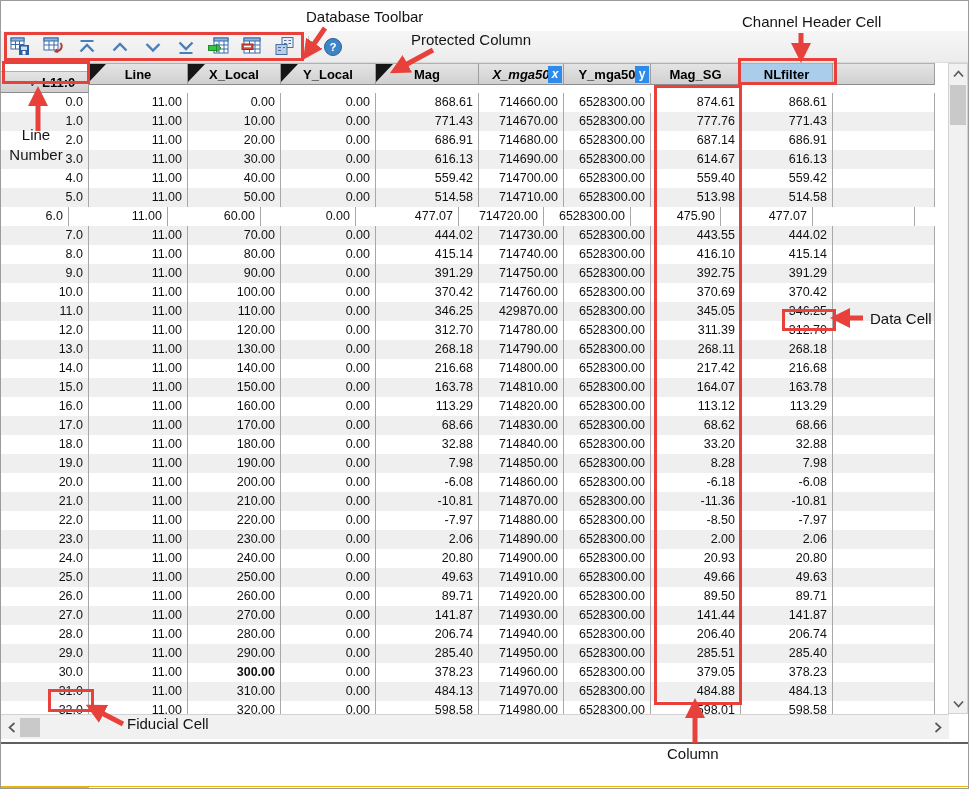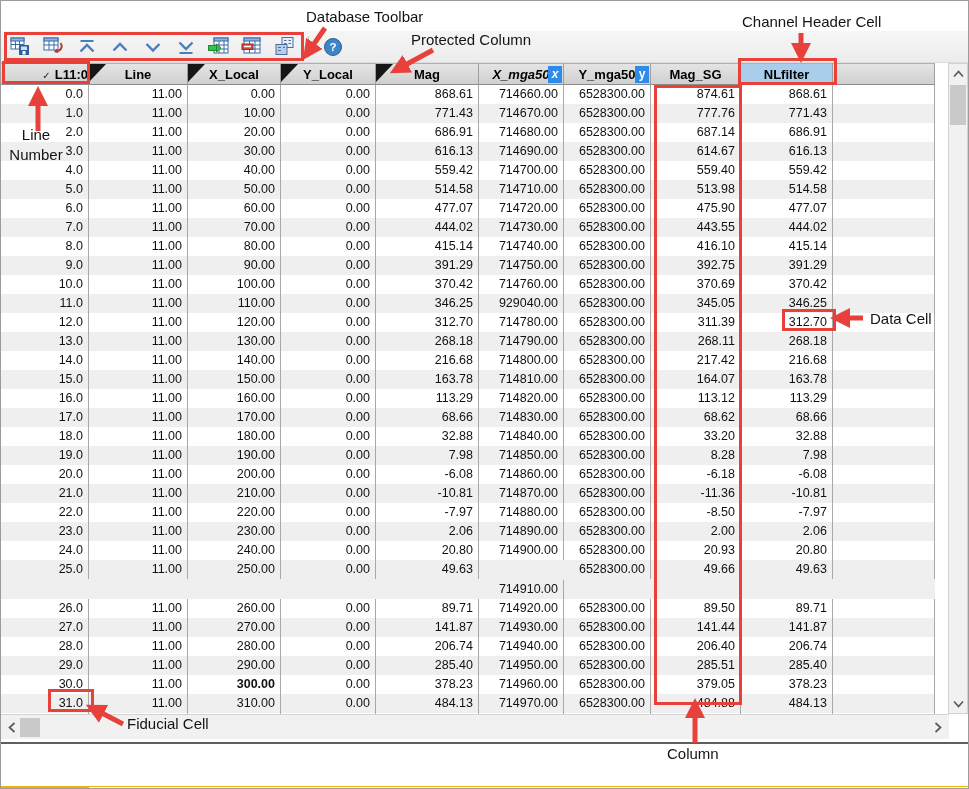--- a/index.html
+++ b/index.html
@@ -15,21 +15,21 @@
            display:flex;align-items:center;padding-left:7px;gap:8px;box-sizing:border-box;border-bottom:1px solid #dcdcdc;}
   .tbtn{width:25px;height:25px;display:flex;align-items:center;justify-content:center;}
   .tsep{width:1px;height:22px;background:#c9c9c9;margin:0 3px;}
   
   #grid{position:absolute;left:0;top:62px;width:934px;}
   #grid-header{display:flex;}
   .hcell{position:relative;box-sizing:border-box;height:22px;line-height:21px;font-size:13px;font-weight:bold;color:#000;
          text-align:center;background:linear-gradient(#e4e4e4,#d0d0d0);border-right:1px solid #9e9e9e;
          border-bottom:1px solid #8c8c8c;border-top:1px solid #b0b0b0;white-space:nowrap;overflow:hidden;}
   .hcell.hl{background:#a9cdea;}
-  .fid-h{text-align:right;padding-left:16px;}
+  .fid-h{text-align:center;padding-left:16px;margin-top:8px;}
   .chk{font-size:10px;margin-right:4px;color:#222;}
   .tri{position:absolute;left:0;top:0;width:0;height:0;border-top:18px solid #161616;border-right:17px solid transparent;}
   .badge{position:absolute;right:1px;top:2px;width:14px;height:17px;background:#2d8ceb;color:#fff;
          font-size:12px;line-height:17px;text-align:center;font-weight:bold;}
   .grow{display:flex;background:#fff;}
   .grow.alt{background:#efefef;}
   .cell{box-sizing:border-box;height:19px;line-height:19px;font-size:12.5px;color:#111;text-align:right;
         padding-right:5px;border-right:1px solid #a8a8a8;white-space:nowrap;overflow:hidden;}
   
   #vscroll{position:absolute;left:947px;top:62px;width:20px;height:651px;background:#f1f1f1;border:1px solid #d2d2d2;box-sizing:border-box;}
@@ -219,21 +219,21 @@
           <div class="cell" style="width: 93px;">50.00</div>
           <div class="cell" style="width: 95px;">0.00</div>
           <div class="cell" style="width: 103px;">514.58</div>
           <div class="cell" style="width: 85px;">714710.00</div>
           <div class="cell" style="width: 87px;">6528300.00</div>
           <div class="cell" style="width: 90px;">513.98</div>
           <div class="cell" style="width: 92px;">514.58</div>
           <div class="cell" style="width: 102px;"></div>
         </div>
         <div class="grow">
-          <div class="cell" style="width: 88px;">6.0</div>
+          <div class="cell" style="width: 68px;">6.0</div>
           <div class="cell" style="width: 99px;">11.00</div>
           <div class="cell" style="width: 93px;">60.00</div>
           <div class="cell" style="width: 95px;">0.00</div>
           <div class="cell" style="width: 103px;">477.07</div>
           <div class="cell" style="width: 85px;">714720.00</div>
           <div class="cell" style="width: 87px;">6528300.00</div>
           <div class="cell" style="width: 90px;">475.90</div>
           <div class="cell" style="width: 92px;">477.07</div>
           <div class="cell" style="width: 102px;"></div>
         </div>
@@ -284,21 +284,21 @@
           <div class="cell" style="width: 90px;">370.69</div>
           <div class="cell" style="width: 92px;">370.42</div>
           <div class="cell" style="width: 102px;"></div>
         </div>
         <div class="grow alt">
           <div class="cell" style="width: 88px;">11.0</div>
           <div class="cell" style="width: 99px;">11.00</div>
           <div class="cell" style="width: 93px;">110.00</div>
           <div class="cell" style="width: 95px;">0.00</div>
           <div class="cell" style="width: 103px;">346.25</div>
-          <div class="cell" style="width: 85px;">929040.00</div>
+          <div class="cell" style="width: 85px;">429870.00</div>
           <div class="cell" style="width: 87px;">6528300.00</div>
           <div class="cell" style="width: 90px;">345.05</div>
           <div class="cell" style="width: 92px;">346.25</div>
           <div class="cell" style="width: 102px;"></div>
         </div>
         <div class="grow">
           <div class="cell" style="width: 88px;">12.0</div>
           <div class="cell" style="width: 99px;">11.00</div>
           <div class="cell" style="width: 93px;">120.00</div>
           <div class="cell" style="width: 95px;">0.00</div>
@@ -452,21 +452,21 @@
           <div class="cell" style="width: 90px;">20.93</div>
           <div class="cell" style="width: 92px;">20.80</div>
           <div class="cell" style="width: 102px;"></div>
         </div>
         <div class="grow alt">
           <div class="cell" style="width: 88px;">25.0</div>
           <div class="cell" style="width: 99px;">11.00</div>
           <div class="cell" style="width: 93px;">250.00</div>
           <div class="cell" style="width: 95px;">0.00</div>
           <div class="cell" style="width: 103px;">49.63</div>
-          <div class="cell" style="width: 85px; margin-top: 20px;">714910.00</div>
+          <div class="cell" style="width: 85px;">714910.00</div>
           <div class="cell" style="width: 87px;">6528300.00</div>
           <div class="cell" style="width: 90px;">49.66</div>
           <div class="cell" style="width: 92px;">49.63</div>
           <div class="cell" style="width: 102px;"></div>
         </div>
         <div class="grow">
           <div class="cell" style="width: 88px;">26.0</div>
           <div class="cell" style="width: 99px;">11.00</div>
           <div class="cell" style="width: 93px;">260.00</div>
           <div class="cell" style="width: 95px;">0.00</div>

